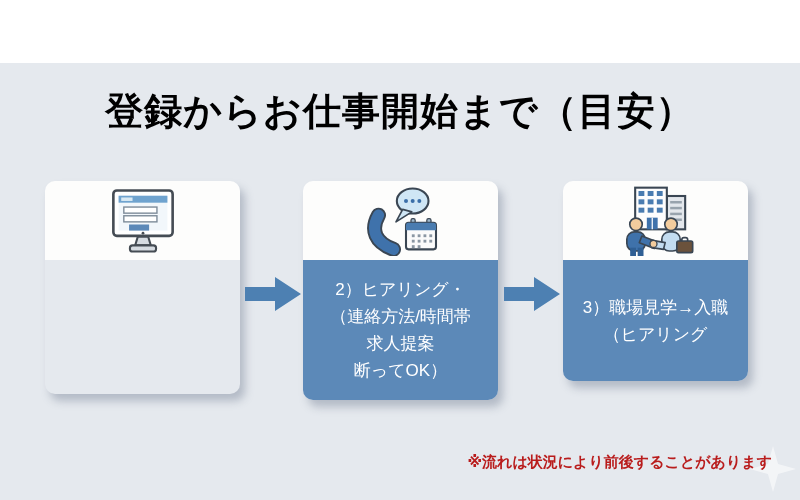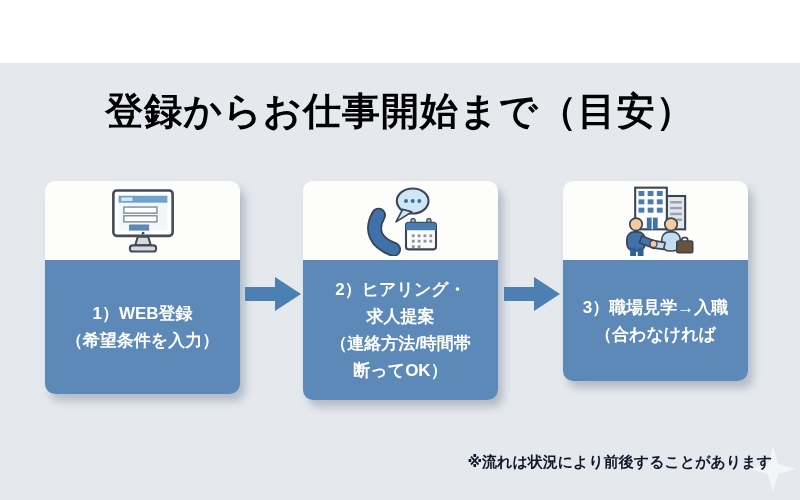--- a/index.html
+++ b/index.html
@@ -28,29 +28,29 @@
   .card-top{
     height:79px;flex:0 0 79px;background:#fdfdfc;
     display:flex;align-items:center;justify-content:center;
   }
   .card-bottom{
     flex:1;background:#5c89b8;
     display:flex;flex-direction:column;align-items:center;justify-content:center;
     padding:4px 4px;
   }
   .card-line{
-    color:#ffffff;font-weight:700;font-size:17px;line-height:27px;
+    color:#ffffff;font-weight:400;font-size:17px;line-height:27px;
     text-align:center;white-space:nowrap;
   }
   .arrow{position:absolute;top:276px;width:57px;height:36px;}
   .arrow-1{left:245px;}
   .arrow-2{left:504px;}
   .footnote{
     position:absolute;top:453px;right:28px;
-    font-size:15px;font-weight:700;color:#0f172a;white-space:nowrap;margin-left:40px;
+    font-size:15px;font-weight:700;color:#b91c1c;white-space:nowrap;margin-left:40px;
   }
   .sparkle{
     position:absolute;right:4px;top:446px;width:46px;height:46px;
     background:rgba(255,255,255,0.55);
     clip-path:polygon(50% 0%,61% 39%,100% 50%,61% 61%,50% 100%,39% 61%,0% 50%,39% 39%);
   }
   svg{display:block;}
 </style>
 </head>
 <body>
@@ -70,24 +70,20 @@
           <rect x="22" y="10" width="56" height="8" fill="#6fa3cf"></rect>
           <rect x="25" y="12" width="13" height="4" fill="#d9e9f4"></rect>
           <rect x="28" y="23" width="38" height="7" fill="#ffffff" stroke="#7d8b99" stroke-width="1.6"></rect>
           <rect x="28" y="33" width="38" height="7" fill="#ffffff" stroke="#7d8b99" stroke-width="1.6"></rect>
           <rect x="34" y="43" width="23" height="7" fill="#5c89b8"></rect>
           <circle cx="50" cy="53" r="1.6" fill="#454c54"></circle>
           <polygon points="44,57 56,57 59,67 41,67" fill="#d6dbe1" stroke="#454c54" stroke-width="2.4"></polygon>
           <rect x="35" y="67" width="30" height="7" rx="3" fill="#d6dbe1" stroke="#454c54" stroke-width="2.4"></rect>
         </svg>
       </span>
-    </div>
-    <div class="card-bottom">
-      <div class="card-line">1）WEB登録</div>
-      <div class="card-line">（希望条件を入力）</div>
     </div>
   </div>
 
   <svg class="arrow arrow-1" viewBox="0 0 57 36">
     <polygon points="0,11 30,11 30,1 56,18 30,35 30,25 0,25" fill="#4d80b2"></polygon>
   </svg>
 
   <div class="card card-2">
     <div class="card-top">
       <span>
@@ -113,22 +109,22 @@
               <rect x="77" y="64.5" width="3.4" height="3.4"></rect>
               <rect x="84" y="64.5" width="3.4" height="3.4"></rect>
             <rect x="63" y="71" width="3.4" height="3.4"></rect>
               <rect x="70" y="71" width="3.4" height="3.4"></rect>
           </g>
         </svg>
       </span>
     </div>
     <div class="card-bottom">
       <div class="card-line">2）ヒアリング・</div>
+      <div class="card-line">（連絡方法/時間帯</div>
       <div class="card-line">求人提案</div>
-      <div class="card-line">（連絡方法/時間帯</div>
       <div class="card-line">断ってOK）</div>
     </div>
   </div>
 
   <svg class="arrow arrow-2" viewBox="0 0 57 36">
     <polygon points="0,11 30,11 30,1 56,18 30,35 30,25 0,25" fill="#4d80b2"></polygon>
   </svg>
 
   <div class="card card-3">
     <div class="card-top">
@@ -164,21 +160,21 @@
           <rect x="86" y="62" width="7" height="6" rx="2.5" fill="none" stroke="#3a4653" stroke-width="2"></rect>
           <rect x="80" y="66" width="19" height="14" rx="2" fill="#6b523c" stroke="#3a4653" stroke-width="2"></rect>
           <polygon points="38,60 56,67 53,75 35,68" fill="#3f72ab" stroke="#3a4653" stroke-width="2" stroke-linejoin="round"></polygon>
           <polygon points="66,68 49,65 50,74 64,76" fill="#c3dcf0" stroke="#3a4653" stroke-width="2" stroke-linejoin="round"></polygon>
           <circle cx="52" cy="69.5" r="4.2" fill="#f3cc9d" stroke="#3a4653" stroke-width="1.6"></circle>
         </svg>
       </span>
     </div>
     <div class="card-bottom">
       <div class="card-line">3）職場見学→入職</div>
-      <div class="card-line">（合わなければ</div>
+      <div class="card-line">（ヒアリング</div>
     </div>
   </div>
 
   <div class="sparkle"></div>
 
   <div class="footnote">※流れは状況により前後することがあります</div>
 
 </div>
 
 </body></html>

